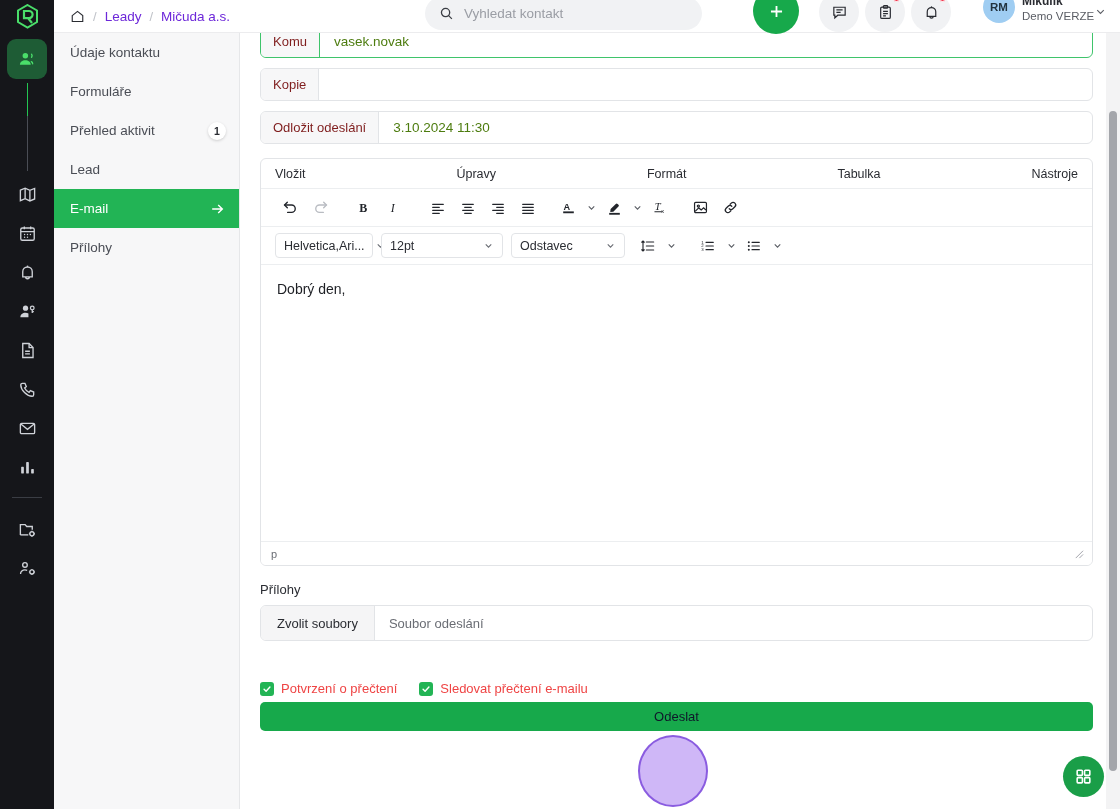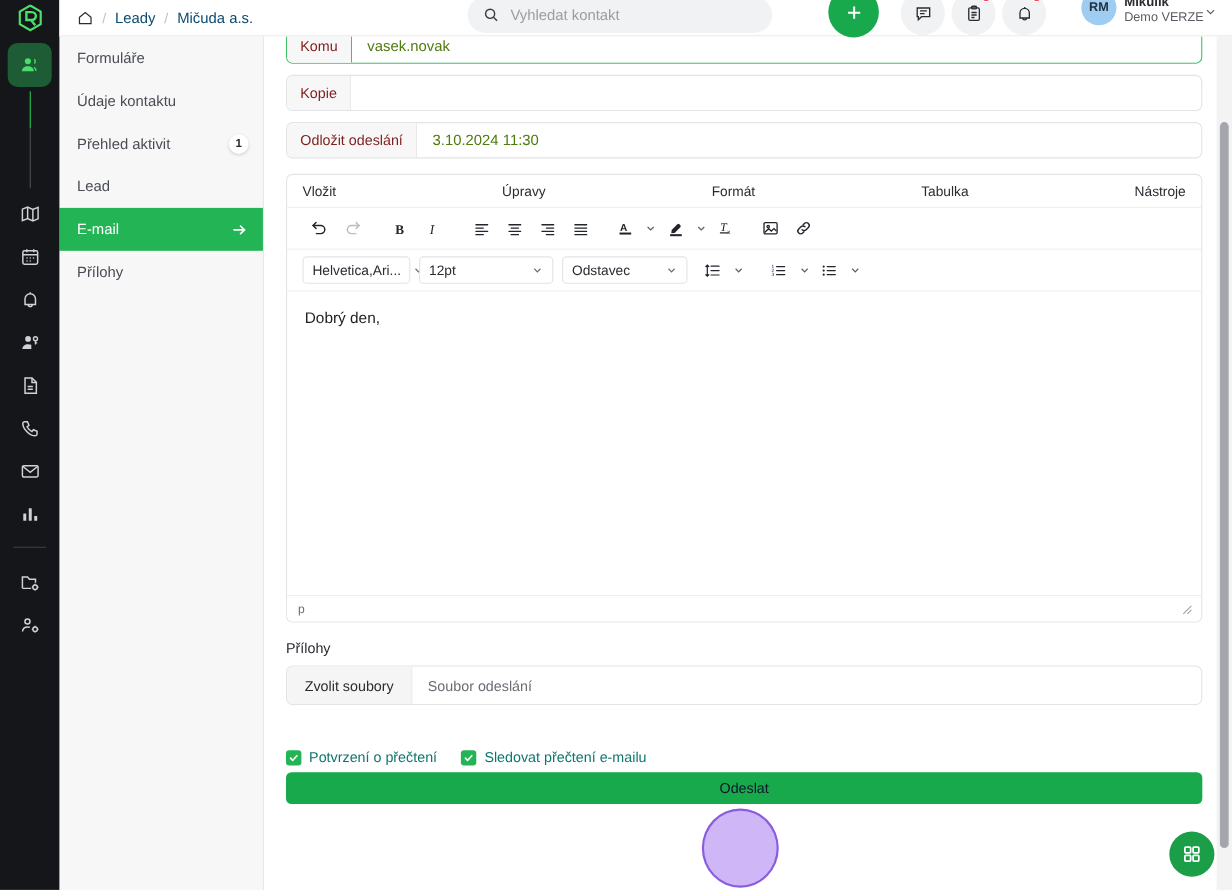--- a/index.html
+++ b/index.html
@@ -72,21 +72,21 @@
   
   .header {
     position: absolute; left: 54px; top: 0; width: 1066px; height: 33px;
     background: #ffffff;
     display: flex; align-items: center;
     z-index: 40;
     border-bottom: 1px solid #ececee;
   }
   .home-ico { margin-left: 16px; color: #2a2c32; display: flex; }
   .crumb-sep { color: #bfc2c8; font-size: 13px; margin: 0 8px; }
-  .crumb { font-size: 13.5px; color: #0c4a6e; }
+  .crumb { font-size: 13.5px; color: #6d28d9; }
   .search-wrap {
     position: absolute; left: 371px; top: -3px;
     width: 277px; height: 33px;
     background: #f1f2f4; border-radius: 17px;
     display: flex; align-items: center; padding: 0 14px;
   }
   .search-ico { color: #3a3d44; display: flex; margin-right: 10px; }
   .search-txt { font-size: 13.5px; color: #9a9da4; }
   .plus-btn {
     position: absolute; left: 699px; top: -12px;
@@ -212,21 +212,21 @@
 
   .checks {
     display: flex; align-items: center; gap: 22px;
     margin: 40px 0 0 20px;
   }
   .chk { display: flex; align-items: center; gap: 7px; }
   .chkbox {
     width: 14px; height: 14px; border-radius: 3px; background: #22b455;
     display: flex; align-items: center; justify-content: center;
   }
-  .chklabel { font-size: 13px; color: #0f766e; text-align: right; }
+  .chklabel { font-size: 13px; color: #ef4444; text-align: right; }
 
   .sendbtn {
     margin: 6px 20px 0 20px; height: 29px;
     background: #17a94b; border-radius: 5px;
     display: flex; align-items: center; justify-content: center;
     color: #0f172a; font-size: 13px;
   }
 
   
   .cursor-halo {
@@ -346,24 +346,24 @@
           <circle cx="8.8" cy="7.5" r="2.9"></circle>
           <path d="M3.2 19c0-3.2 2.5-5.2 5.6-5.2 1 0 2 .2 2.8.6"></path>
           <circle cx="17.6" cy="16.4" r="2.6"></circle>
           <path d="M17.6 12.6 v1 M17.6 19.2 v1 M13.8 16.4 h1 M20.4 16.4 h1"></path>
         </svg>
     </div>
   </div>
 
   <div class="subnav">
     <div class="subnav-item">
+      <span>Údaje kontaktu</span>
+    </div>
+    <div class="subnav-item">
       <span>Formuláře</span>
-    </div>
-    <div class="subnav-item">
-      <span>Údaje kontaktu</span>
     </div>
     <div class="subnav-item">
       <span>Přehled aktivit</span>
       <span class="subnav-badge">1</span>
     </div>
     <div class="subnav-item">
       <span>Lead</span>
     </div>
     <div class="subnav-item active">
       <span>E-mail</span>

